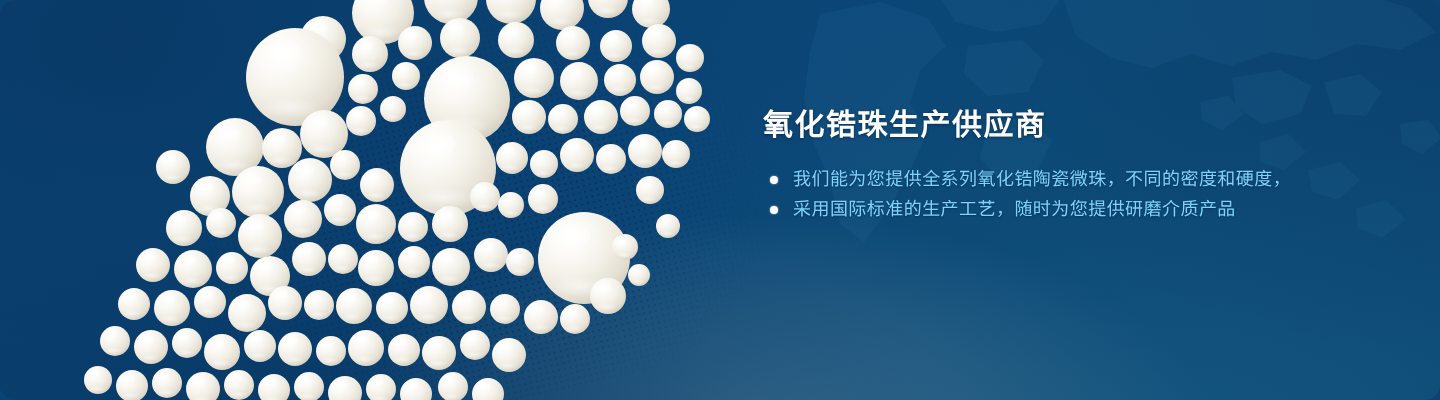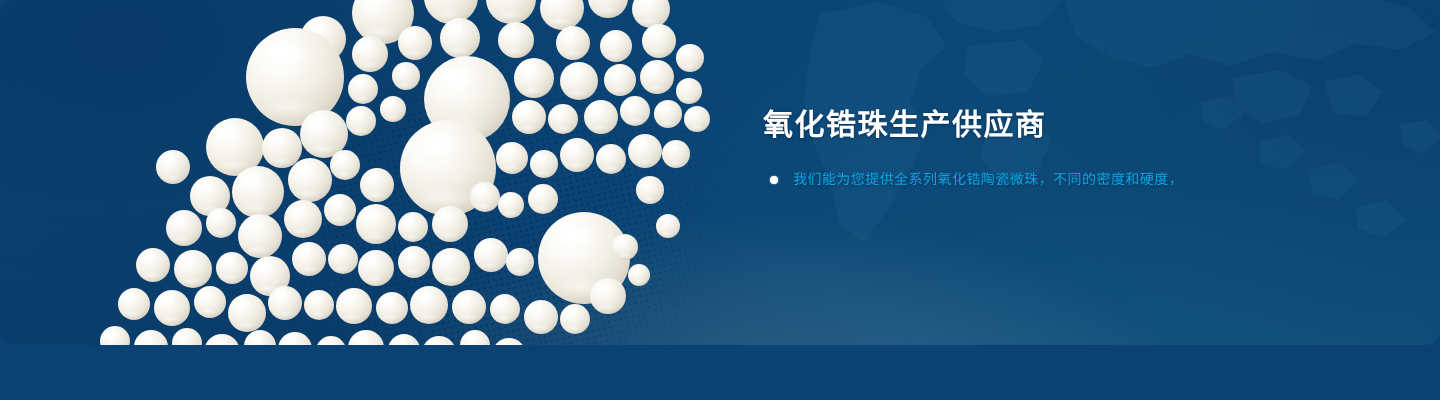--- a/index.html
+++ b/index.html
@@ -5,21 +5,21 @@
 <style>
   html,body{margin:0;padding:0;}
   body{
     width:1440px;height:400px;overflow:hidden;
     font-family:"Liberation Sans","DejaVu Sans",sans-serif;
     background:#0a4273;
   }
 
   .banner{
     position:relative;
-    width:1440px;height:345px;
+    width:1440px;height:400px;
     overflow:hidden;
     background:#0a4273;
     border-radius:15px;
   }
 
   
   .bg-base{
     position:absolute;inset:0;
     background:
       radial-gradient(ellipse 620px 300px at 760px 430px, #376a8d 0%, rgba(55,106,141,0.55) 35%, rgba(20,76,120,0) 72%),
@@ -106,23 +106,23 @@
     text-shadow:0 1px 3px rgba(2,28,56,0.55);
   }
   .bullets{
     list-style:none;
     margin:0;padding:0;
   }
   .bullet{
     position:relative;
     padding-left:30px;
     margin-bottom:7px;
-    font-size:14px;
+    font-size:18px;
     line-height:23px;
-    color:#0ea5e9;
+    color:#7dd3fc;
     letter-spacing:0.45px;
     text-shadow:0 1px 2px rgba(2,28,56,0.5);
   }
   .bullet:last-child{margin-bottom:0;}
   .bullet-dot{
     position:absolute;
     left:7px;top:8px;
     width:8px;height:8px;
     border-radius:50%;
     background:#ffffff;
@@ -275,16 +275,20 @@
       <div class="bead" style="left: 628px; top: 264px; width: 22px; height: 22px;"></div>
     </div>
 
   <div class="copy">
     <h1 class="headline">氧化锆珠生产供应商</h1>
     <ul class="bullets">
         <li class="bullet">
           <span class="bullet-dot"></span>
           <span class="bullet-line">我们能为您提供全系列氧化锆陶瓷微珠，不同的密度和硬度，</span>
         </li>
+        <li class="bullet">
+          <span class="bullet-dot"></span>
+          <span class="bullet-line">采用国际标准的生产工艺，随时为您提供研磨介质产品</span>
+        </li>
       </ul>
   </div>
 
 </div>
 
 </body></html>

